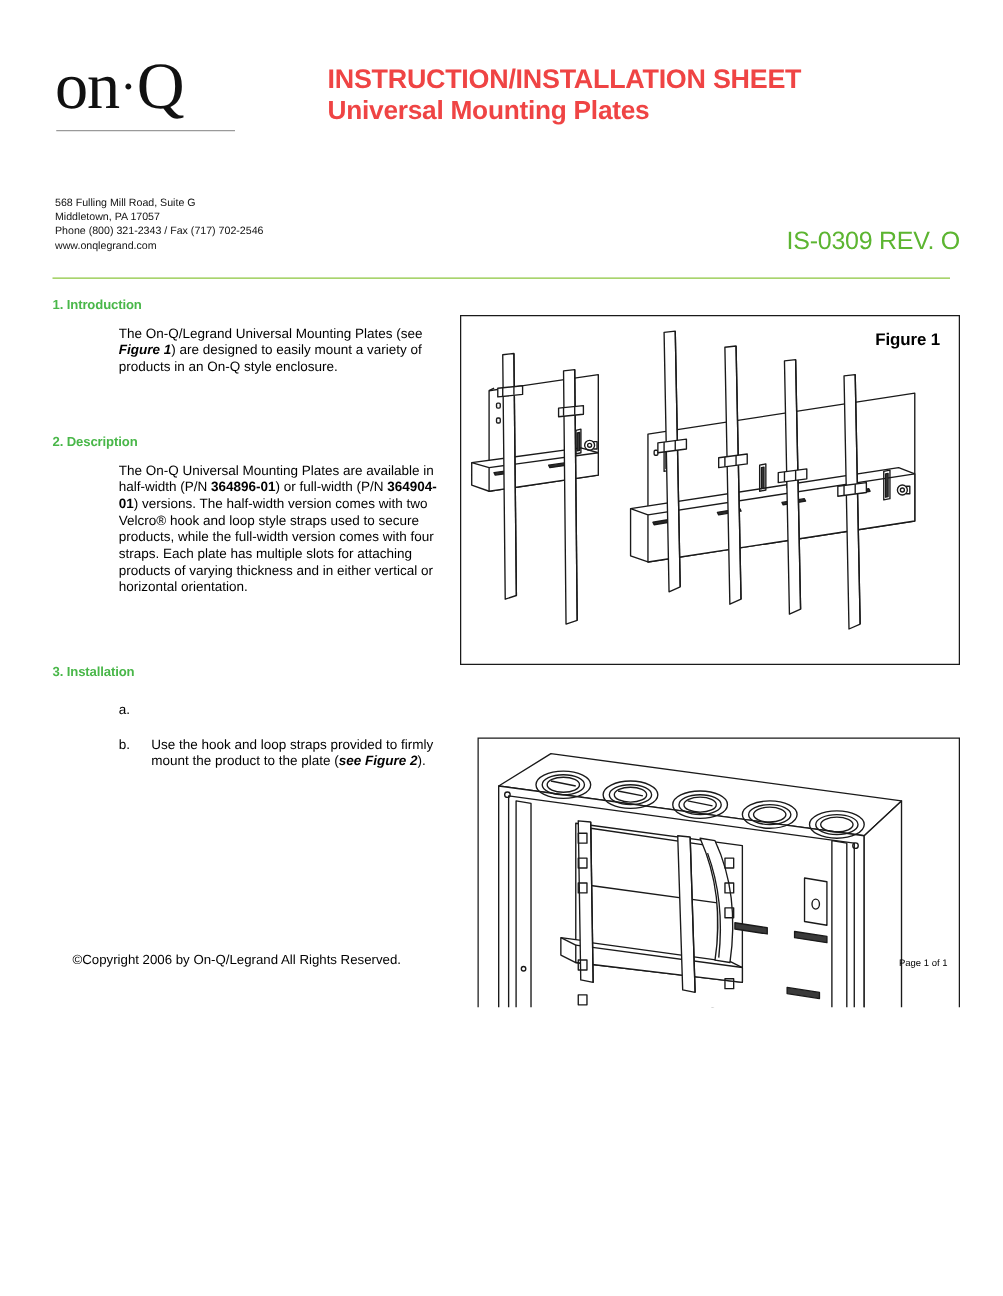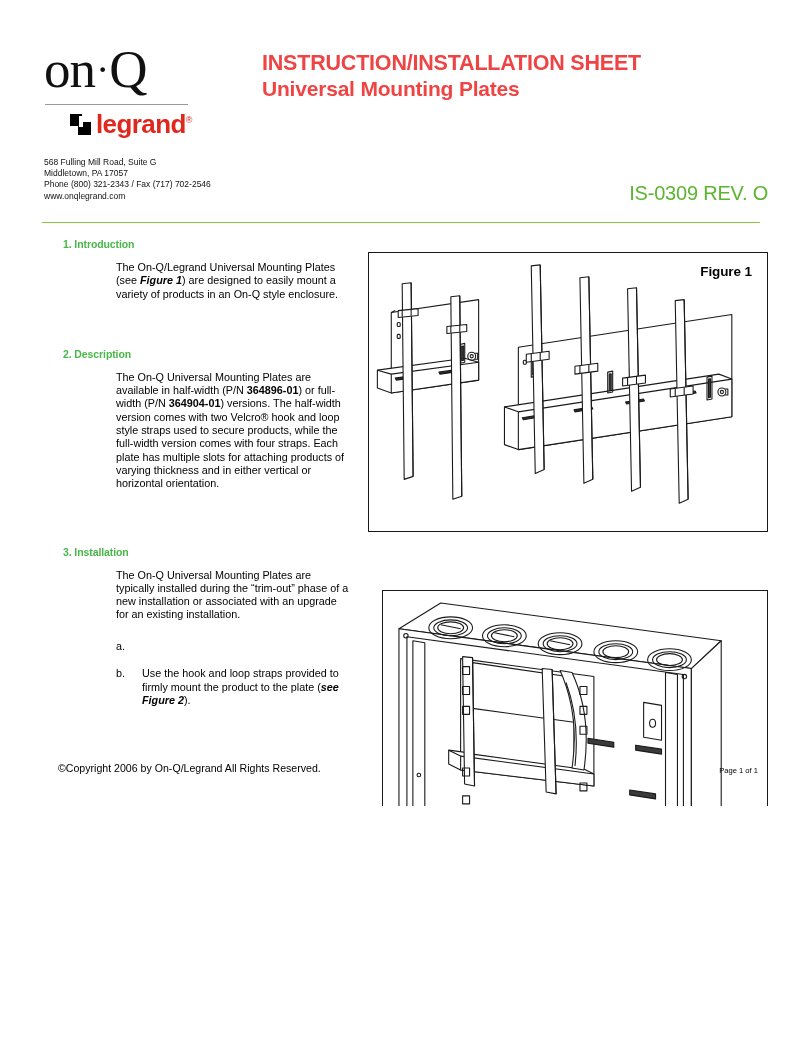--- a/index.html
+++ b/index.html
@@ -124,21 +124,20 @@
   }
 
   
   .left-col {
     position: absolute;
     left: 42px; top: 238px;
     width: 310px;
   }
   .section {
     margin-bottom: 0;
-    margin-left: 21px;
   }
   .section-title {
     color: #49b749;
     font-size: 10.5px;
     font-weight: bold;
     letter-spacing: -0.1px;
   }
   .section-body {
     margin-left: 53px;
     margin-top: 11px;
@@ -221,28 +220,20 @@
 
 <div class="page">
 
   <div class="header">
 
     <div class="brand-block">
       <div class="onq-logo"><span>on</span><span class="dot">·</span><span>Q</span></div>
 
       <div class="brand-rule"></div>
 
-      <div class="legrand-row">
-        <span class="legrand-mark">
-          <span class="sq sq1"></span>
-          <span class="sq sq2"></span>
-          <span class="cut"></span>
-        </span>
-        <span class="legrand-word"><span>legrand</span><sup>®</sup></span>
-      </div>
     </div>
 
     <div class="address">
       <div>568 Fulling Mill Road, Suite G</div>
       <div>Middletown, PA 17057</div>
       <div>Phone (800) 321-2343 / Fax (717) 702-2546</div>
       <div>www.onqlegrand.com</div>
     </div>
 
     <div class="doc-title">
@@ -266,23 +257,20 @@
 
     <div class="section" style="margin-top:47px;">
       <div class="section-title">2. Description</div>
       <div class="section-body">
         <p><span>The On-Q Universal Mounting Plates are available in half-width (P/N </span><b>364896-01</b><span>) or full-width (P/N </span><b>364904-01</b><span>) versions. The half-width version comes with two Velcro® hook and loop style straps used to secure products, while the full-width version comes with four straps. Each plate has multiple slots for attaching products of varying thickness and in either vertical or horizontal orientation.</span></p>
       </div>
     </div>
 
     <div class="section" style="margin-top:55px;">
       <div class="section-title">3. Installation</div>
-      <div class="section-body">
-        <p>The On-Q Universal Mounting Plates are typically installed during the “trim-out” phase of a new installation or associated with an upgrade for an existing installation.</p>
-      </div>
 
       <div class="steps">
         <div class="step">
           <div class="step-marker">a.</div>
         </div>
         <div class="step">
           <div class="step-marker">b.</div>
           <div class="step-text"><span>Use the hook and loop straps provided to firmly mount the product to the plate (</span><span class="bolditalic">see Figure 2</span><span>).</span></div>
         </div>
       </div>

